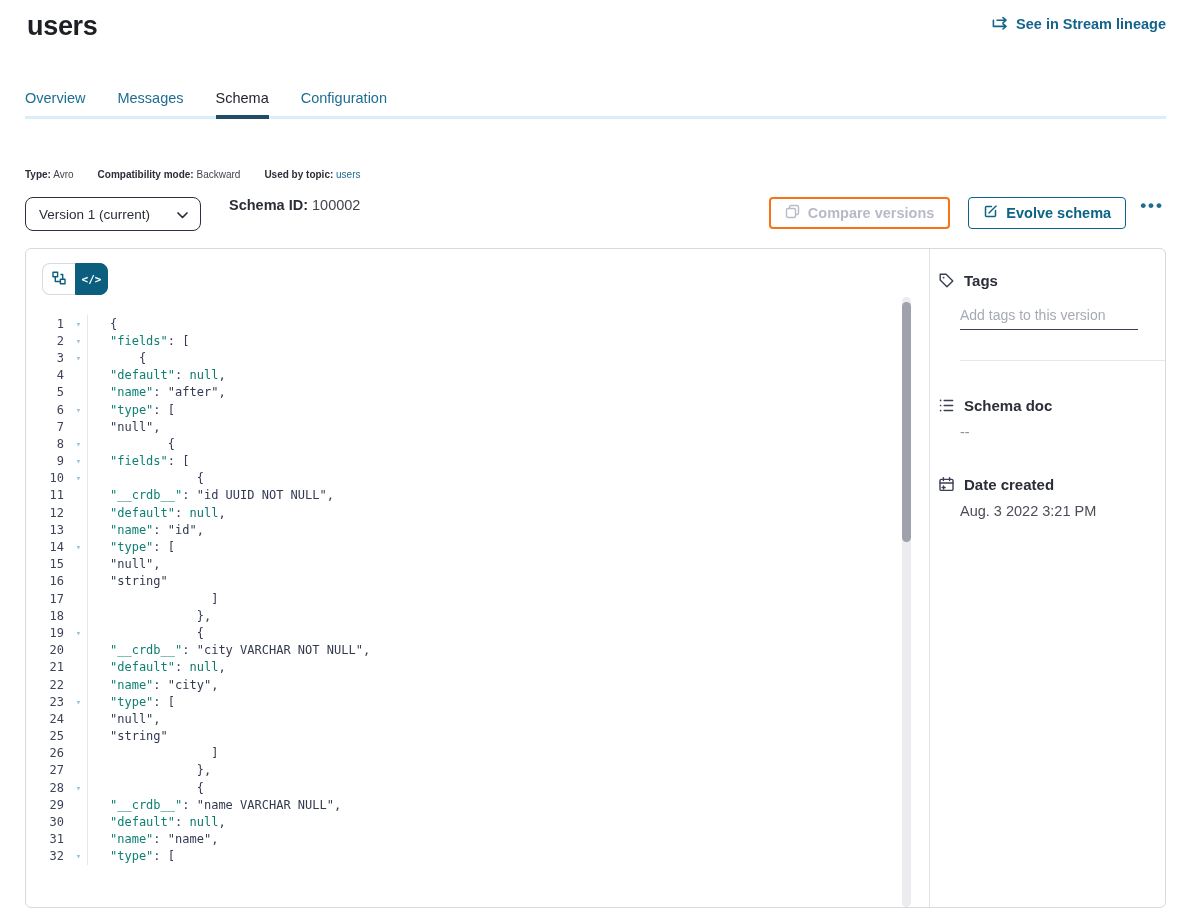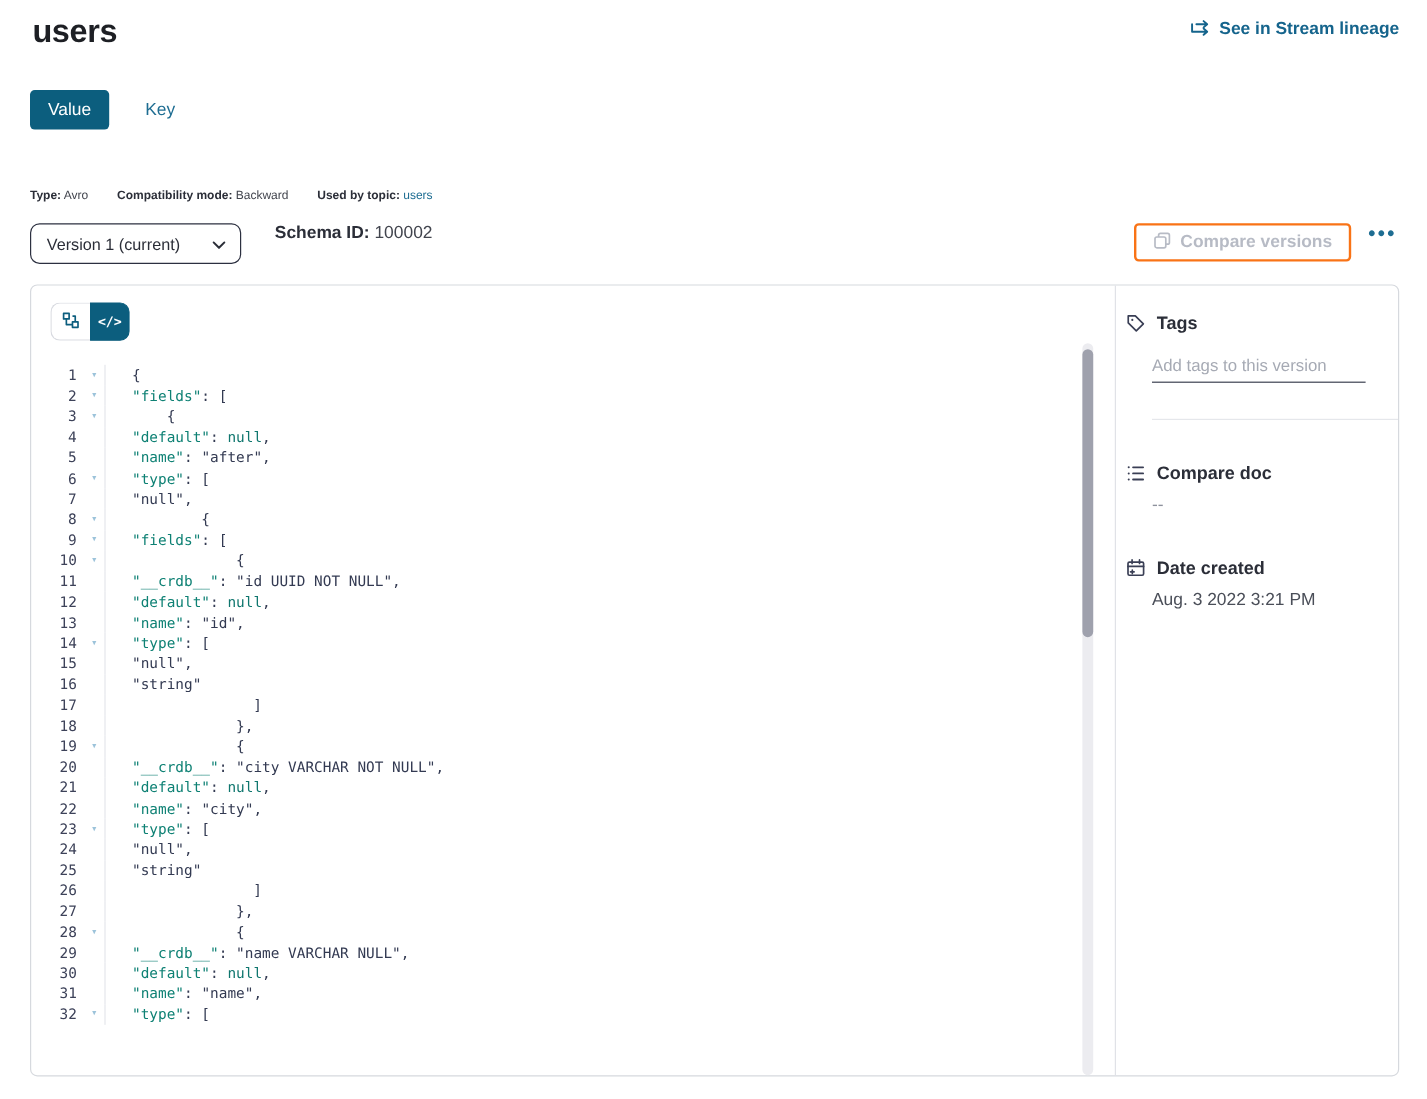--- a/index.html
+++ b/index.html
@@ -99,25 +99,28 @@
       <span>
         <svg width="17" height="15" viewBox="0 0 17 15" fill="none" stroke="#15648c" stroke-width="1.6" stroke-linecap="round" stroke-linejoin="round">
           <path d="M5 4.2 H13.6 M11 1.6 L14 4.2 L11 6.8"></path>
           <path d="M1.4 4.2 V10.4 H13.6 M11 7.8 L14 10.4 L11 13"></path>
         </svg>
       </span>
       <span>See in Stream lineage</span>
     </div>
   </div>
 
-
-  <div class="vkrow">
-    <button class="btn-value">Value</button>
-    <span class="link-key">Key</span>
-  </div>
+  <div class="tabs">
+    <div class="tab">Overview</div>
+    <div class="tab">Messages</div>
+    <div class="tab active">Schema</div>
+    <div class="tab">Configuration</div>
+    <div class="tabrule"></div>
+  </div>
+
 
   <div class="meta">
     <span><b>Type:</b> <span>Avro</span></span>
     <span><b>Compatibility mode:</b> <span>Backward</span></span>
     <span><b>Used by topic:</b> <span class="lnk">users</span></span>
   </div>
 
   <div class="vbar">
     <div class="vselect">
       <span class="vlabel">Version 1 (current)</span>
@@ -134,20 +137,29 @@
     <span class="vspacer"></span>
     <button class="btn btn-compare" aria-disabled="true">
       <span>
         <svg width="15" height="15" viewBox="0 0 15 15" fill="none" stroke="#b7bbc5" stroke-width="1.4" stroke-linejoin="round">
           <rect x="1.5" y="4.5" width="9" height="9" rx="1.5"></rect>
           <path d="M4.5 4.5 V3 a1.5 1.5 0 0 1 1.5 -1.5 H12 a1.5 1.5 0 0 1 1.5 1.5 V9 a1.5 1.5 0 0 1 -1.5 1.5 H10.5"></path>
         </svg>
       </span>
       <span>Compare versions</span>
     </button>
+    <button class="btn btn-evolve">
+      <span>
+        <svg width="15" height="15" viewBox="0 0 15 15" fill="none" stroke="#0b6486" stroke-width="1.5" stroke-linecap="round" stroke-linejoin="round">
+          <path d="M8.5 2.5 H3.5 a1 1 0 0 0 -1 1 V11.5 a1 1 0 0 0 1 1 H11.5 a1 1 0 0 0 1 -1 V6.5"></path>
+          <path d="M6 9 L13 2"></path>
+        </svg>
+      </span>
+      <span>Evolve schema</span>
+    </button>
     <button class="more">•••</button>
   </div>
 
   <div class="panel">
     <div class="code-col">
       <div class="viewtoggle">
         <div class="vt-btn vt-tree">
           <span>
             <svg width="16" height="16" viewBox="0 0 16 16" fill="none" stroke="#0c5e7e" stroke-width="1.4" stroke-linejoin="round">
               <rect x="2" y="2.2" width="4.6" height="4.6"></rect>
@@ -342,21 +354,21 @@
 
       <div class="sb-head h-doc">
         <span>
           <svg width="17" height="17" viewBox="0 0 17 17" fill="none" stroke="#3a3f55" stroke-width="1.5" stroke-linecap="round">
             <circle cx="2.6" cy="3.4" r="0.85" fill="#3a3f55" stroke="none"></circle>
             <circle cx="2.6" cy="8.5" r="0.85" fill="#3a3f55" stroke="none"></circle>
             <circle cx="2.6" cy="13.6" r="0.85" fill="#3a3f55" stroke="none"></circle>
             <path d="M6.2 3.4 H14.6 M6.2 8.5 H14.6 M6.2 13.6 H14.6"></path>
           </svg>
         </span>
-        <span>Compare doc</span>
+        <span>Schema doc</span>
       </div>
       <div class="sb-val val-muted">--</div>
 
       <div class="sb-head h-date">
         <span>
           <svg width="17" height="17" viewBox="0 0 17 17" fill="none" stroke="#3a3f55" stroke-width="1.4" stroke-linecap="round" stroke-linejoin="round">
             <rect x="2" y="3.4" width="13" height="11" rx="1.2"></rect>
             <path d="M5.4 1.6 V4.6 M11.6 1.6 V4.6 M2 7 H15"></path>
             <path d="M5.6 10 V13 M4.1 11.5 H7.1"></path>
           </svg>

